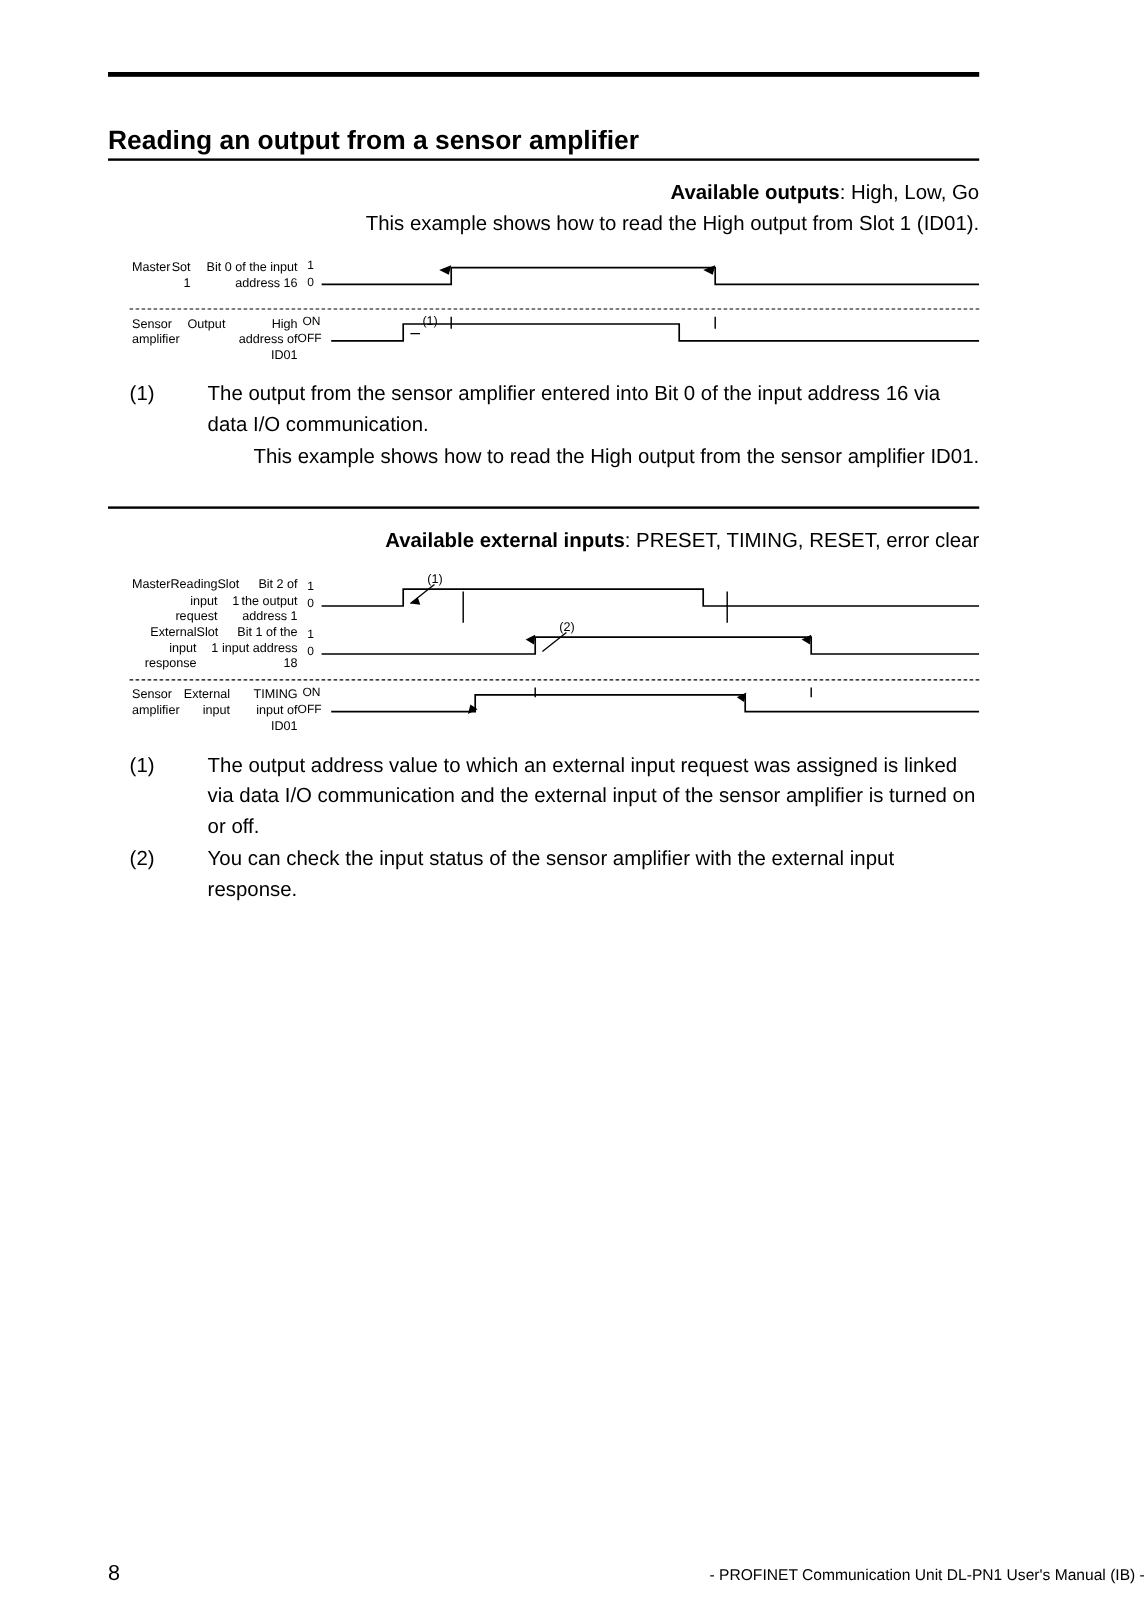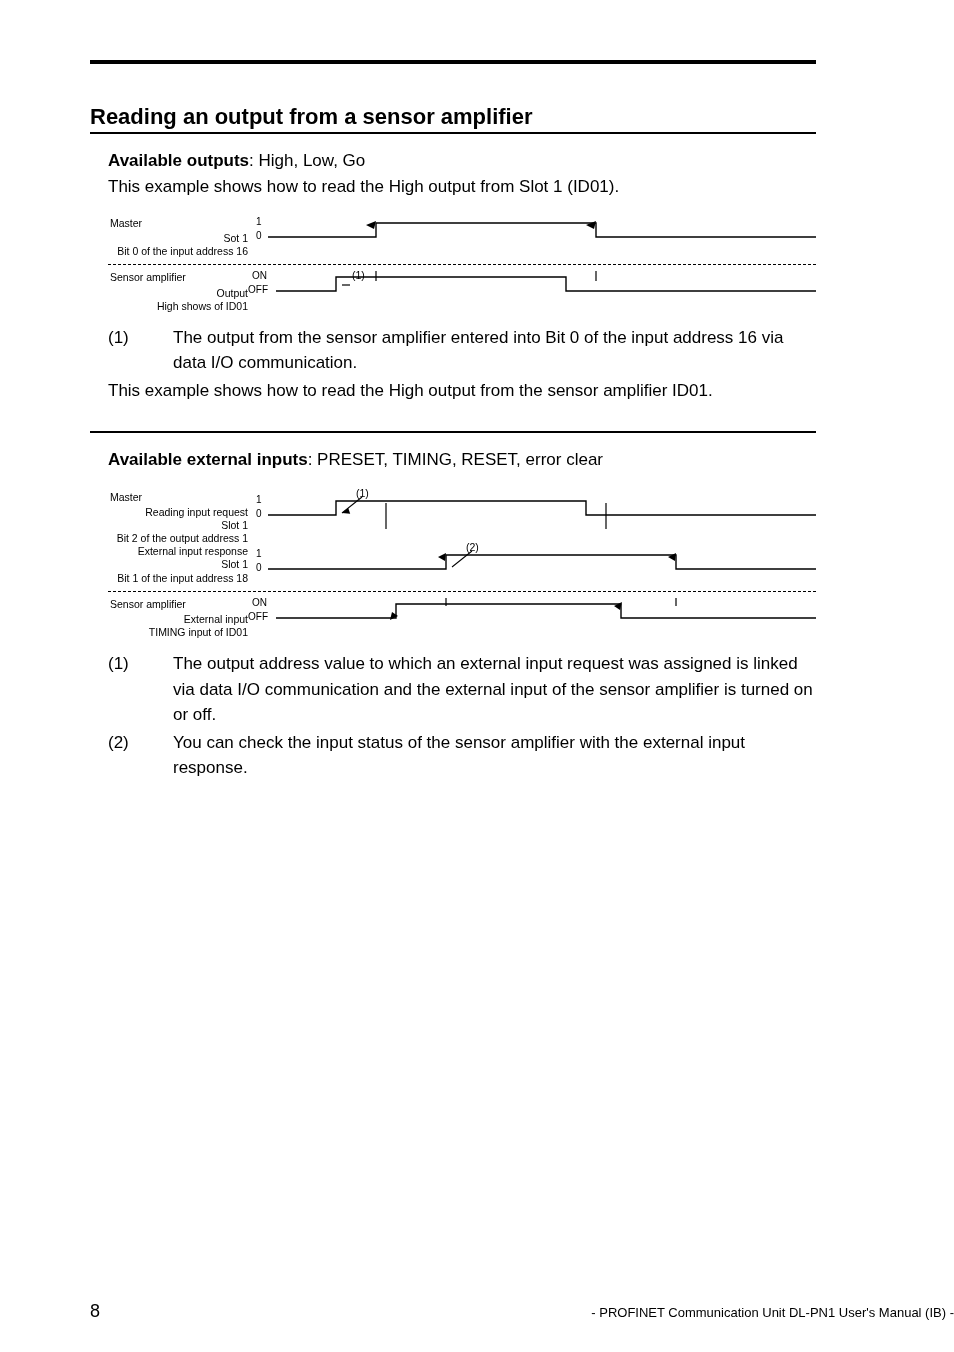--- a/index.html
+++ b/index.html
@@ -26,39 +26,40 @@
     margin: 0 0 2px 0;
   }
   .heading-underline {
     border-bottom: 2px solid #000;
     margin-bottom: 14px;
   }
   .body-block {
     margin-left: 18px;
     font-size: 17px;
     line-height: 1.5;
+    text-align: right;
   }
   .bold {
     font-weight: bold;
   }
   .diagram {
     margin: 18px 0 12px 18px;
   }
   .diagram-row {
     display: flex;
     align-items: stretch;
   }
   .diagram-labels {
     width: 210px;
     text-align: right;
     font-size: 10.5px;
     line-height: 1.25;
     padding-right: 8px;
     display: flex;
-    flex-direction: column;
+    flex-direction: row;
   }
   .grp-title {
     text-align: left;
     font-size: 10.5px;
     padding-left: 2px;
     margin-bottom: 2px;
   }
   .diagram-wave {
     flex: 1;
     position: relative;
@@ -150,21 +151,21 @@
         </svg>
       </div>
     </div>
 
     <div class="dashed-sep" style="margin-left:0;"></div>
 
     <div class="diagram-row">
       <div class="diagram-labels">
         <div class="grp-title">Sensor amplifier</div>
         <div>Output</div>
-        <div>High shows of ID01</div>
+        <div>High address of ID01</div>
       </div>
       <div class="diagram-wave" style="height:36px;">
         <div class="axis-labels" style="top:0;left:-4px;"><span>ON</span></div>
         <div class="axis-labels" style="top:14px;left:-8px;"><span>OFF</span></div>
         <span class="callout" style="left:96px;top:-2px;">(1)</span>
         <svg class="wave-svg" width="560" height="36">
           <path d="M20 20 L80 20 L80 6 L310 6 L310 20 L560 20" stroke="#000" stroke-width="1.4" fill="none"></path>
 
           <line x1="120" y1="10" x2="120" y2="-10" stroke="#000" stroke-width="1.2"></line>
           <line x1="340" y1="10" x2="340" y2="-10" stroke="#000" stroke-width="1.2"></line>

